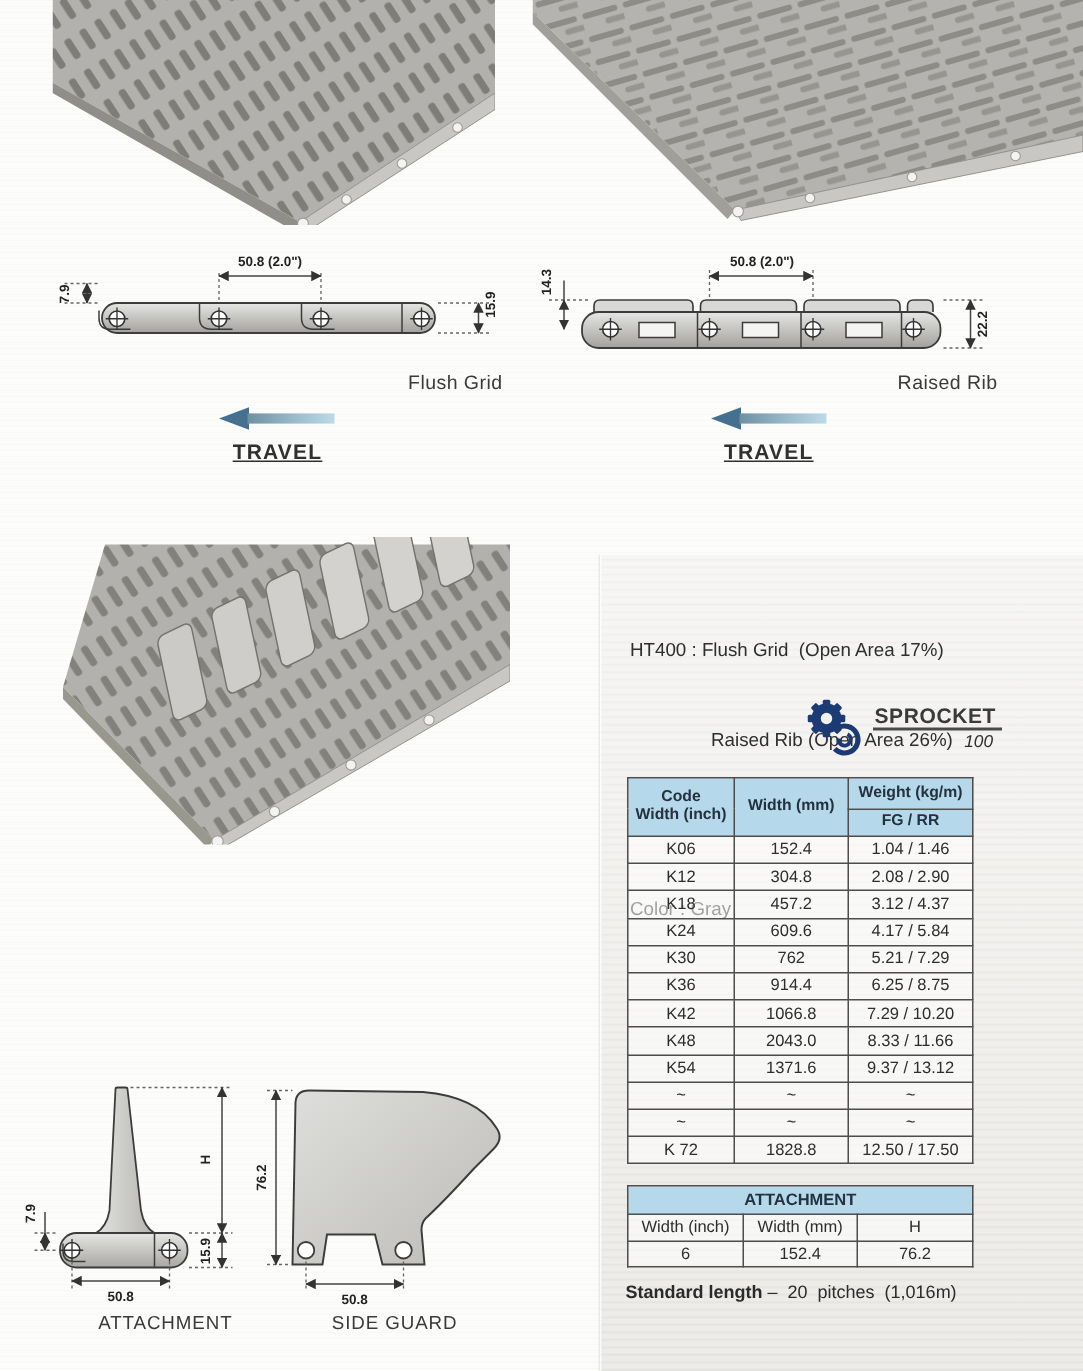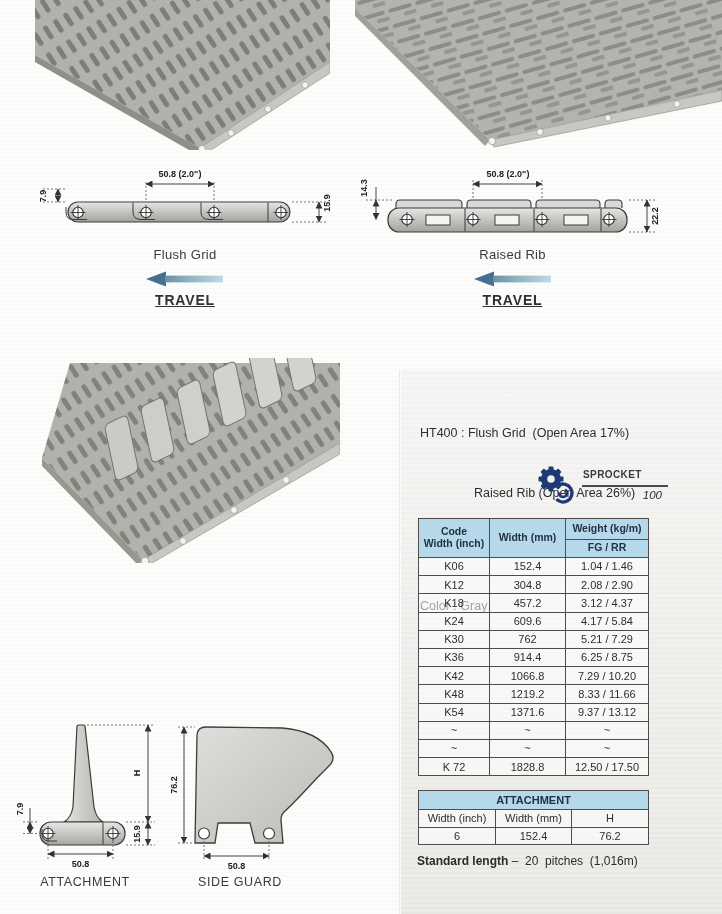--- a/index.html
+++ b/index.html
@@ -1,21 +1,21 @@
 <!DOCTYPE html>
 <html><head>
 <meta charset="utf-8">
 <style>
   html,body{margin:0;padding:0;}
   body{font-family:"Liberation Sans","DejaVu Sans",sans-serif;background:#e9e9e7;}
   .page{position:relative;width:722px;height:914px;overflow:hidden;margin:0 auto;
     background:#fcfcfb;
     background-image:repeating-linear-gradient(180deg, rgba(0,0,0,0.015) 0 1px, rgba(255,255,255,0) 1px 4px);}
   .abs{position:absolute;}
-  .cap{position:absolute;text-align:center;font-size:13px;color:#3a3a3a;letter-spacing:.3px;}
+  .cap{position:absolute;text-align:right;font-size:13px;color:#3a3a3a;letter-spacing:.3px;}
   .cap.small{font-size:12.5px;letter-spacing:.6px;}
   .travel{position:absolute;text-align:center;}
   .travel .tlabel{font-size:14px;font-weight:bold;color:#303030;letter-spacing:.8px;margin-top:1px;text-decoration:underline;}
   .right-panel{position:absolute;left:400px;top:370px;width:322px;height:544px;
     background-image:
       linear-gradient(180deg, rgba(255,255,255,.4), rgba(0,0,0,.02)),
       repeating-linear-gradient(180deg,#f1f0ed 0px,#f1f0ed 2px,#e8e7e4 3px,#f3f2ef 5px);
     box-shadow:-1px 0 0 rgba(0,0,0,.07), inset 1px 0 0 rgba(255,255,255,.8);}
   .info{position:absolute;left:20px;top:13px;font-size:12.5px;color:#2e2e2e;line-height:20px;white-space:pre;}
   .info .indent{padding-left:54px;}
@@ -25,21 +25,21 @@
   .spec th,.spec td{border:1.5px solid #4d4d4d;text-align:center;padding:0;line-height:1.12;}
   .spec th{background:#b5d9ea;color:#24313f;font-weight:bold;font-size:10.5px;}
   .spec th.two{white-space:pre-line;margin-top:44px;}
   .spec td{height:17.2px;background:rgba(255,255,255,.55);}
   .att{position:absolute;left:18px;top:420px;width:230px;font-size:11px;color:#2d2d2d;}
   .att th,.att td{border:1.5px solid #4d4d4d;text-align:center;padding:0;line-height:1.1;}
   .att th{background:#b5d9ea;color:#24313f;font-weight:bold;font-size:11px;height:18px;}
   .att td{height:16.5px;background:rgba(255,255,255,.55);}
   .stdlen{position:absolute;left:17px;top:484px;font-size:12px;color:#2b2b2b;white-space:pre;}
   .stdlen b{font-weight:bold;}
-  .sprk-label{position:absolute;left:183px;top:99px;font-size:10px;color:#3a3a3a;font-weight:bold;letter-spacing:.4px;}
+  .sprk-label{position:absolute;left:183px;top:99px;font-size:14px;color:#3a3a3a;font-weight:bold;letter-spacing:.4px;}
   .sprk-line{position:absolute;left:182px;top:115px;width:86px;height:2px;background:#4a4a4a;}
   .sprk-val{position:absolute;left:182px;top:119px;width:80px;text-align:right;font-size:11.5px;color:#2e2e2e;padding-right:4px;font-style:italic;}
   svg text{font-family:"Liberation Sans","DejaVu Sans",sans-serif;}
   .dimtxt{font-size:9px;font-weight:bold;fill:#222;}
 </style>
 </head>
 <body>
 
 <div class="page">
 
@@ -400,21 +400,21 @@
             <td>914.4</td>
             <td>6.25 / 8.75</td>
           </tr>
       <tr>
             <td>K42</td>
             <td>1066.8</td>
             <td>7.29 / 10.20</td>
           </tr>
       <tr>
             <td>K48</td>
-            <td>1219.2</td>
+            <td>2043.0</td>
             <td>8.33 / 11.66</td>
           </tr>
       <tr>
             <td>K54</td>
             <td>1371.6</td>
             <td>9.37 / 13.12</td>
           </tr>
       <tr>
             <td>~</td>
             <td>~</td>

